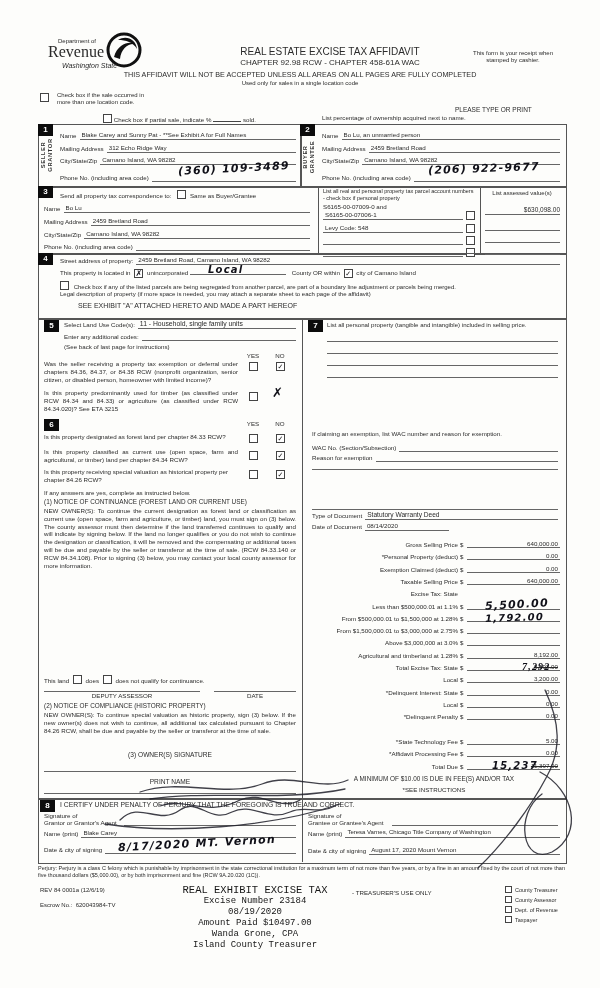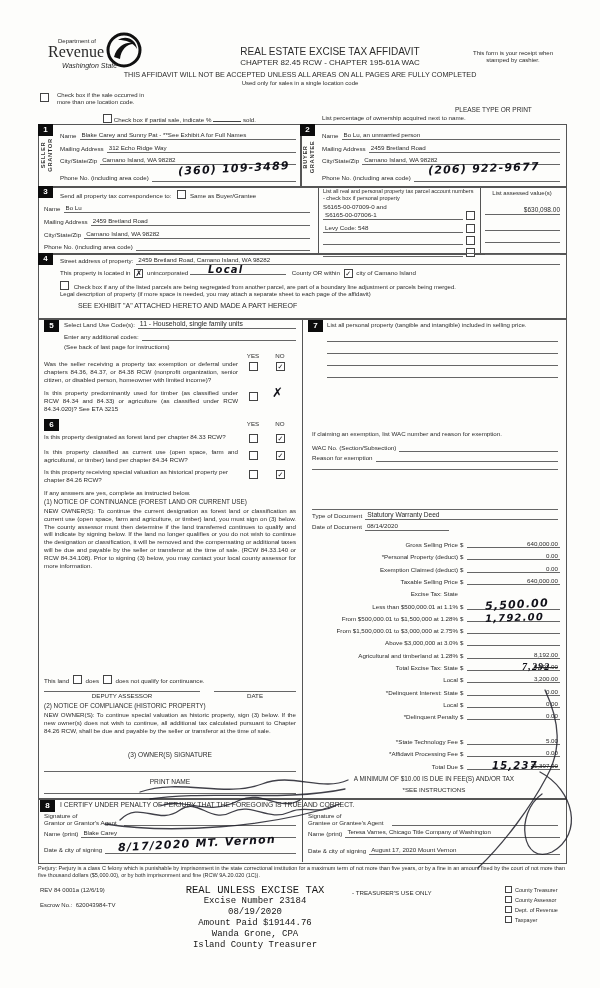--- a/index.html
+++ b/index.html
@@ -48,21 +48,21 @@
       <circle cx="20" cy="19" r="16" fill="none" stroke="#111" stroke-width="3"></circle>
       <path d="M10,26 C14,12 26,10 31,13 C24,12 17,18 16,28 Z" fill="#111"></path>
       <path d="M14,9 C22,4 32,8 33,18 C29,11 22,9 14,9 Z" fill="#111"></path>
     </svg>
   </div>
   <div class="a t6" style="left:58px;top:38px;">Department of</div>
   <div class="a b" style="left:48px;top:43px;font-size:16px;font-family:'Liberation Serif',serif;">Revenue</div>
   <div class="a t7 i" style="left:62px;top:62px;">Washington State</div>
 
   <div class="a b ctr" style="left:200px;top:46px;width:260px;font-size:10px;">REAL ESTATE EXCISE TAX AFFIDAVIT</div>
-  <div class="a ctr t8" style="left:200px;top:58px;width:260px;">CHAPTER 82.45 RCW - CHAPTER 195-61A WAC</div>
+  <div class="a ctr t8" style="left:200px;top:58px;width:260px;">CHAPTER 92.98 RCW - CHAPTER 458-61A WAC</div>
   <div class="a t6 ctr" style="left:468px;top:50px;width:90px;">This form is your receipt when stamped by cashier.</div>
   <div class="a b ctr" style="left:0px;top:70px;width:600px;font-size:7.2px;">THIS AFFIDAVIT WILL NOT BE ACCEPTED UNLESS ALL AREAS ON ALL PAGES ARE FULLY COMPLETED</div>
   <div class="a ctr t6" style="left:0px;top:80px;width:600px;">Used only for sales in a single location code</div>
 
   <span class="cb a" style="left:40px;top:93px;"></span>
   <div class="a t6" style="left:57px;top:92px;width:120px;">
     <span>Check box if the sale occurred in</span><br>
     <span>more than one location code.</span>
   </div>
   <div class="a t65" style="left:455px;top:106px;">PLEASE TYPE OR PRINT</div>
@@ -407,24 +407,24 @@
   <div class="a t55 jus" style="left:38px;top:865px;width:527px;">
     <span class="b">Perjury:</span><span> Perjury is a class C felony which is punishable by imprisonment in the state correctional institution for a maximum term of not more than five years, or by a fine in an amount fixed by the court of not more than five thousand dollars ($5,000.00), or by both imprisonment and fine (RCW 9A.20.020 (1C)).</span>
   </div>
 
   <div class="a t6" style="left:40px;top:887px;">REV 84 0001a (12/6/19)</div>
   <div class="a t6" style="left:40px;top:902px;">
     <span>Escrow No.:</span>&nbsp;&nbsp;<span>620043984-TV</span>
   </div>
   <div class="a t62" style="left:352px;top:889px;">- TREASURER'S USE ONLY</div>
   <div class="a stamp mono b" style="left:140px;top:884px;width:230px;">
-    <div style="font-size:10.5px;line-height:12px;">REAL UNLESS EXCISE TAX</div>
+    <div style="font-size:10.5px;line-height:12px;">REAL EXHIBIT EXCISE TAX</div>
     <div style="font-size:9px;line-height:11px;">Excise Number 23184</div>
     <div style="font-size:9px;line-height:11px;">08/19/2020</div>
-    <div style="font-size:9px;line-height:11px;">Amount Paid $19144.76</div>
+    <div style="font-size:9px;line-height:11px;">Amount Paid $10497.00</div>
     <div style="font-size:9px;line-height:11px;">Wanda Grone, CPA</div>
     <div style="font-size:9px;line-height:11px;">Island County Treasurer</div>
   </div>
   <div class="a t55" style="left:505px;top:886px;"><span class="cb" style="width:5px;height:5px;margin-right:3px;"></span><span>County Treasurer</span></div>
   <div class="a t55" style="left:505px;top:896px;"><span class="cb" style="width:5px;height:5px;margin-right:3px;"></span><span>County Assessor</span></div>
   <div class="a t55" style="left:505px;top:906px;"><span class="cb" style="width:5px;height:5px;margin-right:3px;"></span><span>Dept. of Revenue</span></div>
   <div class="a t55" style="left:505px;top:916px;"><span class="cb" style="width:5px;height:5px;margin-right:3px;"></span><span>Taxpayer</span></div>
 
   <svg class="ink" width="600" height="988" viewBox="0 0 600 988">
     <g fill="none" stroke="#20202a" stroke-width="1.3" stroke-linecap="round" opacity="0.85">

